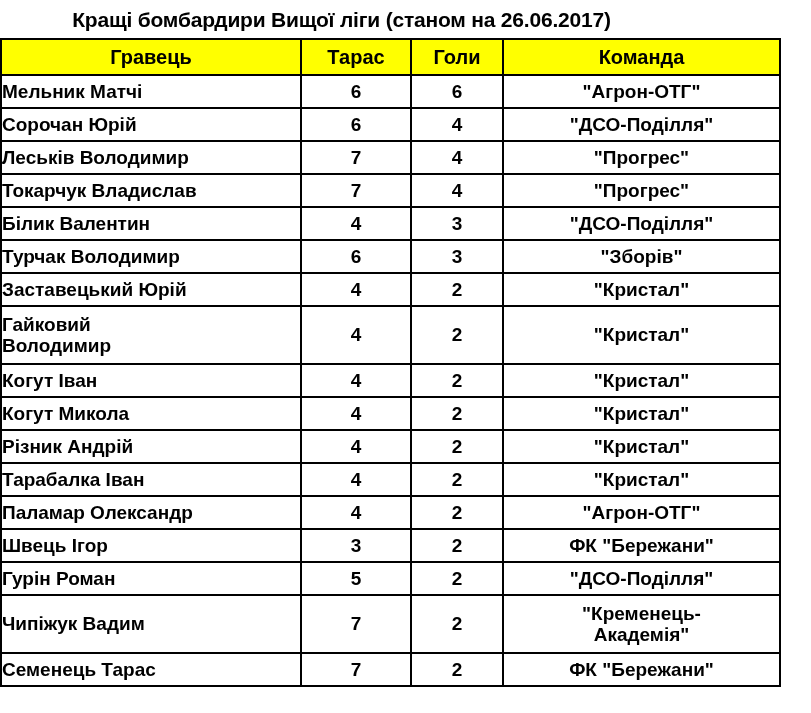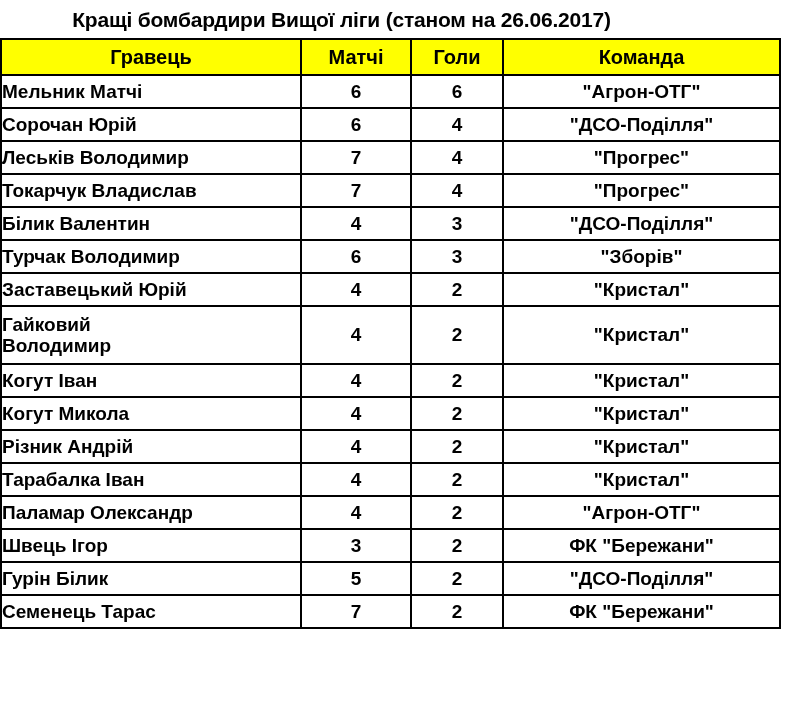--- a/index.html
+++ b/index.html
@@ -79,21 +79,21 @@
   <table class="scorers">
     <colgroup>
       <col class="c-player">
       <col class="c-matches">
       <col class="c-goals">
       <col class="c-team">
     </colgroup>
     <thead>
       <tr>
         <th>Гравець</th>
-        <th>Матчі</th>
+        <th>Тарас</th>
         <th>Голи</th>
         <th>Команда</th>
       </tr>
     </thead>
     <tbody id="scorers-body">
         <tr>
           <td class="player" style="white-space: pre-line;">Мельник Матчі</td>
           <td class="num">6</td>
           <td class="num">6</td>
           <td class="team" style="white-space: pre-line;">"Агрон-ОТГ"</td>
@@ -171,24 +171,31 @@
           <td class="num">2</td>
           <td class="team" style="white-space: pre-line;">"Агрон-ОТГ"</td>
         </tr>
         <tr>
           <td class="player" style="white-space: pre-line;">Швець Ігор</td>
           <td class="num">3</td>
           <td class="num">2</td>
           <td class="team" style="white-space: pre-line;">ФК "Бережани"</td>
         </tr>
         <tr>
-          <td class="player" style="white-space: pre-line;">Гурін Білик</td>
+          <td class="player" style="white-space: pre-line;">Гурін Роман</td>
           <td class="num">5</td>
           <td class="num">2</td>
           <td class="team" style="white-space: pre-line;">"ДСО-Поділля"</td>
+        </tr>
+        <tr class="tall">
+          <td class="player" style="white-space: pre-line;">Чипіжук Вадим</td>
+          <td class="num">7</td>
+          <td class="num">2</td>
+          <td class="team" style="white-space: pre-line;">"Кременець-
+Академія"</td>
         </tr>
         <tr>
           <td class="player" style="white-space: pre-line; border-radius: 12px;">Семенець Тарас</td>
           <td class="num">7</td>
           <td class="num">2</td>
           <td class="team" style="white-space: pre-line;">ФК "Бережани"</td>
         </tr>
       </tbody>
   </table>
 

